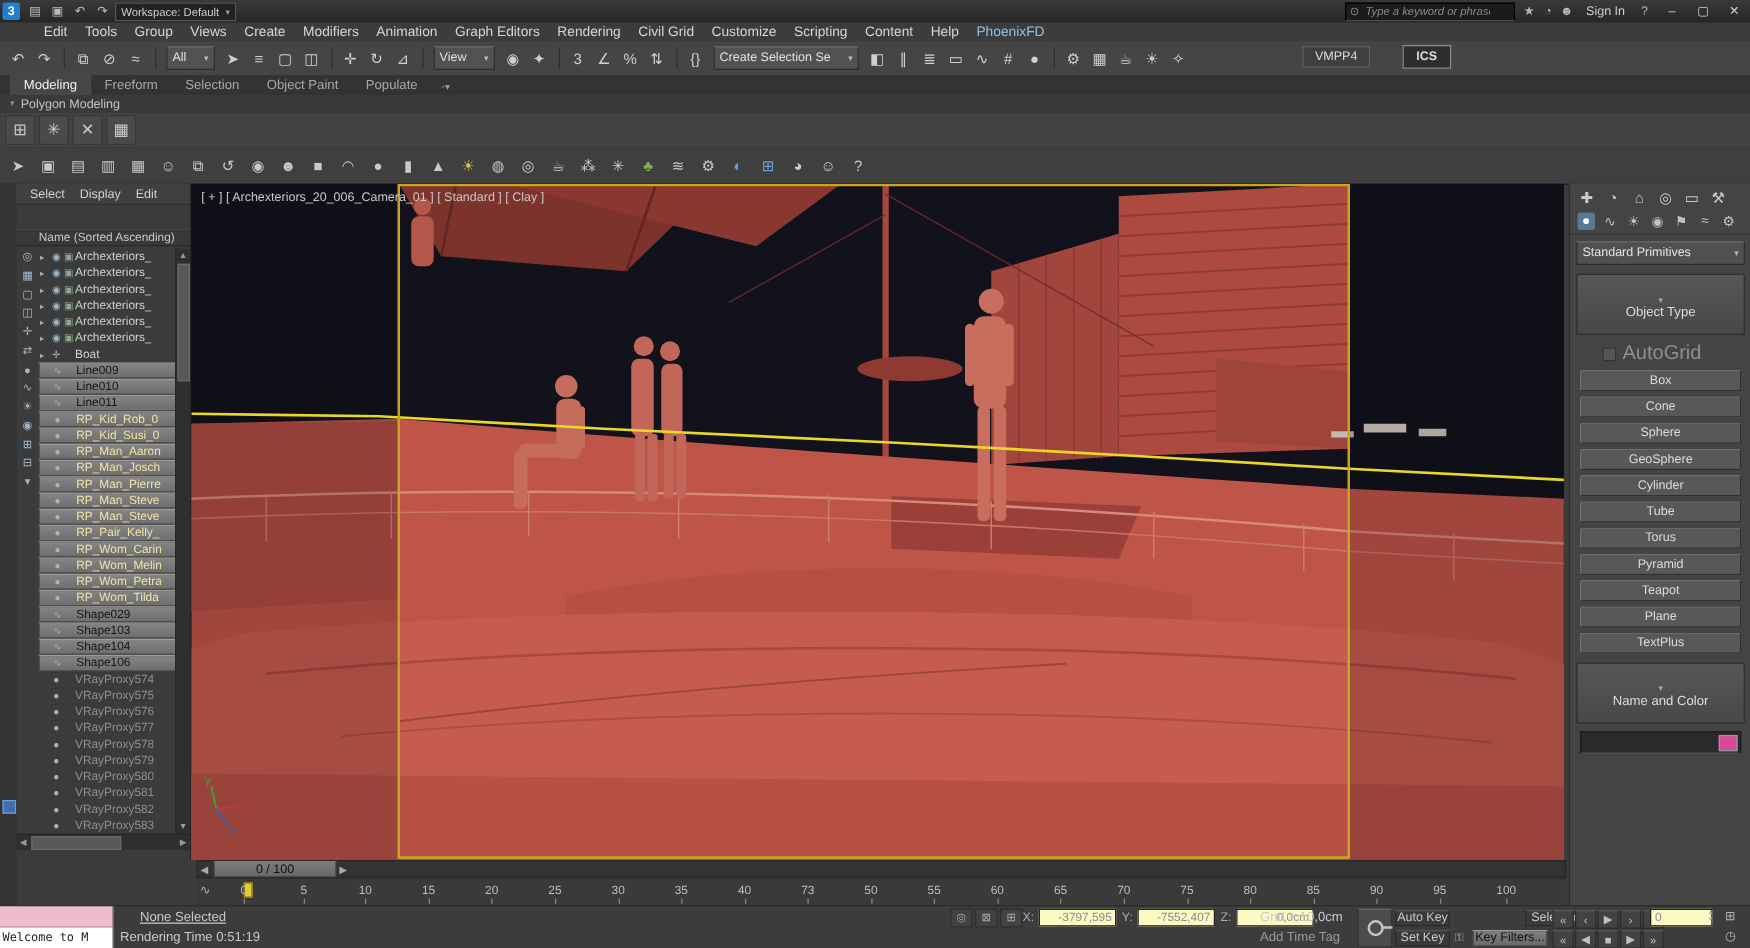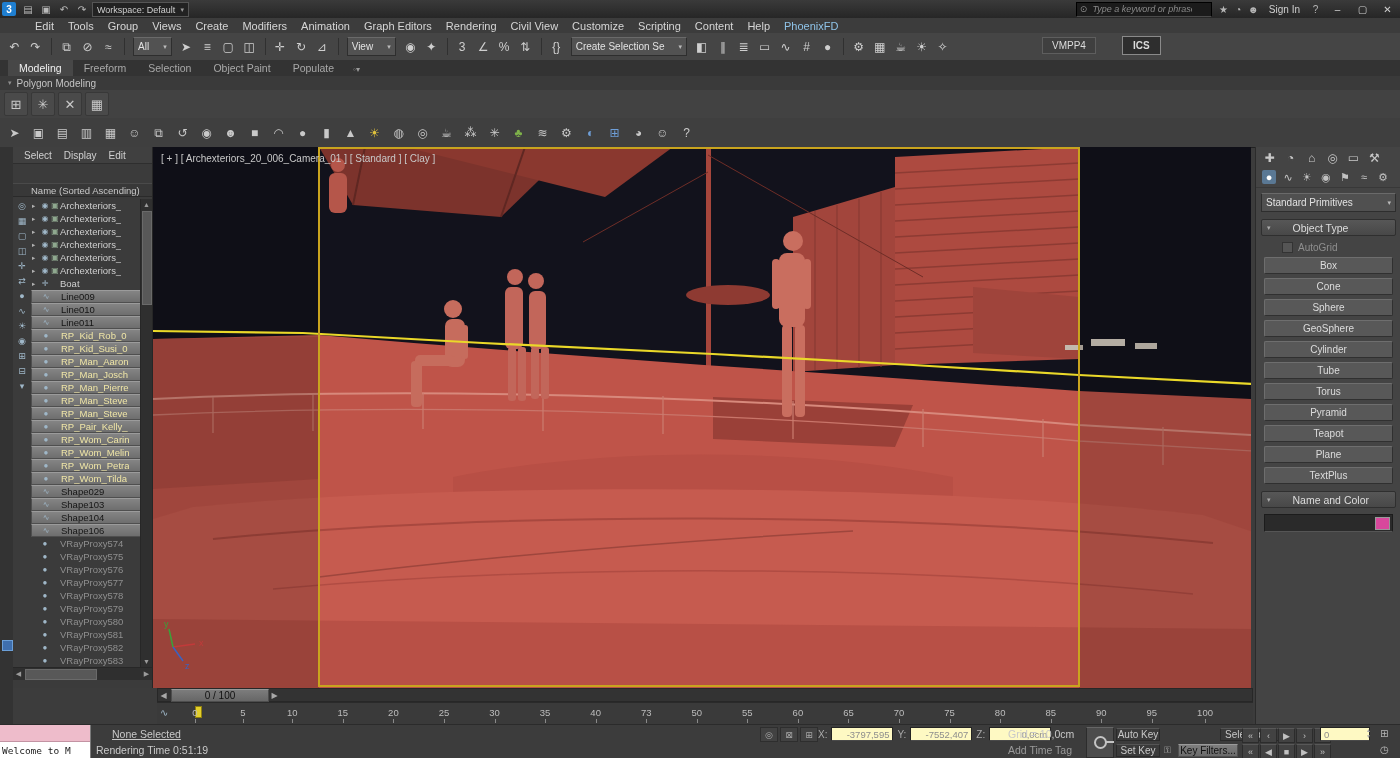--- a/index.html
+++ b/index.html
@@ -89,23 +89,23 @@
   #viewport svg{position:absolute;left:0;top:0;}
 
   
   #cmdpanel{left:1255px;top:147px;width:145px;height:577px;background:#444;border-left:1px solid #2b2b2b;}
   #cp-tabs{display:flex;gap:6px;padding:4px 6px 2px 6px;}
   #cp-tabs span{color:#c9c9c9;font-size:12px;width:15px;text-align:center;}
   #cp-cats{display:flex;gap:5px;padding:3px 6px;border-bottom:1px solid #383838;}
   #cp-cats span{color:#c2c2c2;font-size:11px;width:14px;height:14px;display:flex;align-items:center;justify-content:center;border-radius:2px;}
   #cp-cats span.active{background:#5a7894;color:#fff;}
   #cp-dd{margin:5px 5px 0 5px;height:17px;background:#505050;border:1px solid #2e2e2e;border-top-color:#6a6a6a;display:flex;align-items:center;justify-content:space-between;padding:0 4px;font-size:10px;color:#e2e2e2;}
-  .rollout{margin:7px 5px 0 5px;height:15px;background:linear-gradient(#575757,#484848);border:1px solid #2f2f2f;border-radius:2px;display:flex;align-items:center;gap:22px;padding:0 5px;color:#ddd;font-size:10.5px;}
+  .rollout{margin:7px 5px 0 5px;height:15px;background:linear-gradient(#575757,#484848);border:1px solid #2f2f2f;border-radius:2px;display:flex;align-items:center;gap:0;padding:16px 5px;color:#ddd;font-size:10.5px;flex-direction:column;}
   .rollout .car{font-size:7px;color:#aaa;}
-  #autogrid{display:flex;align-items:center;gap:5px;margin:6px 0 2px 26px;color:#8f8f8f;font-size:10px;}
+  #autogrid{display:flex;align-items:center;gap:5px;margin:6px 0 2px 26px;color:#8f8f8f;font-size:16px;}
   #autogrid .cb{width:9px;height:9px;background:#555;border:1px solid #333;}
   #ot-grid{display:grid;grid-template-columns:1fr;gap:4px 5px;margin:4px 8px 0 8px;}
   .ot-btn{height:15px;background:#585858;border:1px solid #303030;border-top-color:#6e6e6e;border-left-color:#6e6e6e;border-radius:2px;color:#dcdcdc;font-size:10px;display:flex;align-items:center;justify-content:center;}
   #namefield{margin:6px 8px 0 8px;height:16px;background:#2a2a2a;border:1px solid #1c1c1c;border-bottom-color:#555;position:relative;}
   #colorswatch{position:absolute;right:2px;top:2px;width:13px;height:11px;background:#d8489c;border:1px solid #999;}
 
   
   #timeslider{left:157px;top:688px;width:1096px;height:14px;background:#333;border:1px solid #272727;box-sizing:border-box;display:flex;align-items:center;}
   .ts-arrow{width:11px;text-align:center;color:#a8a8a8;font-size:8px;}
   #ts-handle{margin-left:2px;width:96px;height:11px;background:linear-gradient(#7c7c7c,#676767);border:1px solid #4d4d4d;border-top-color:#979797;color:#111;font-size:10px;display:flex;align-items:center;justify-content:center;}
@@ -188,21 +188,21 @@
 
 <span>Edit</span>
     <span>Tools</span>
     <span>Group</span>
     <span>Views</span>
     <span>Create</span>
     <span>Modifiers</span>
     <span>Animation</span>
     <span>Graph Editors</span>
     <span>Rendering</span>
-    <span>Civil View</span>
+    <span>Civil Grid</span>
     <span>Customize</span>
     <span>Scripting</span>
     <span>Content</span>
     <span>Help</span>
     <span>PhoenixFD</span>
   </div>
 
 <div id="toolbar" class="abs">
   <div class="tbg">
 

